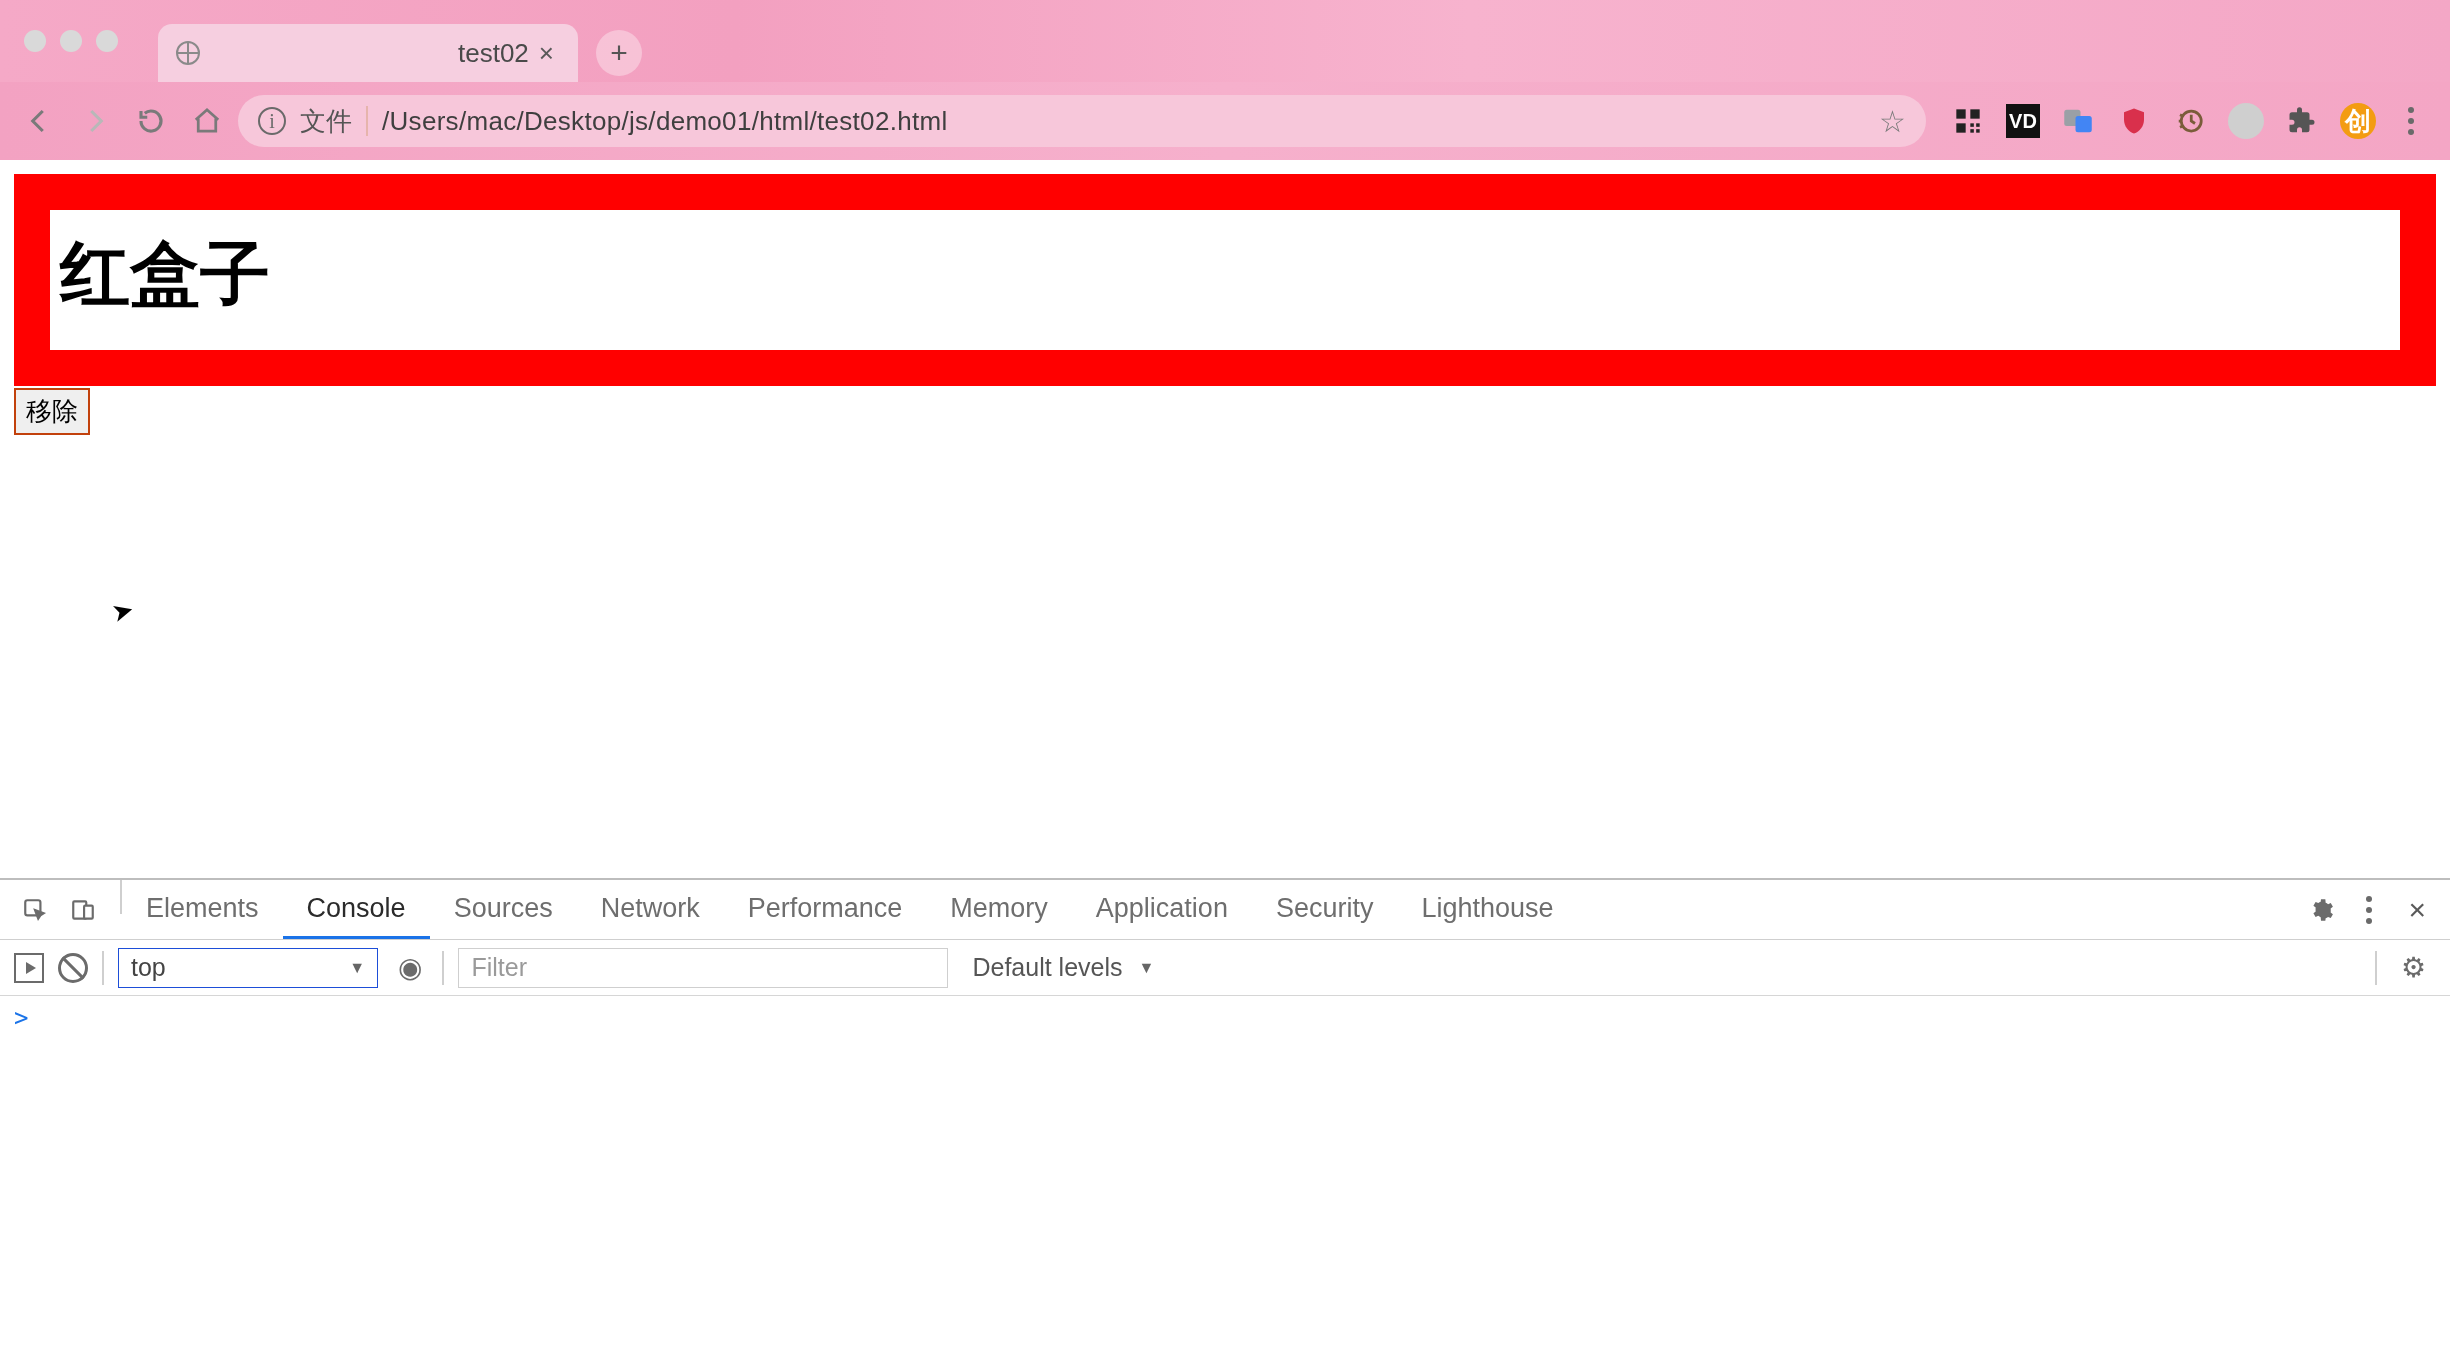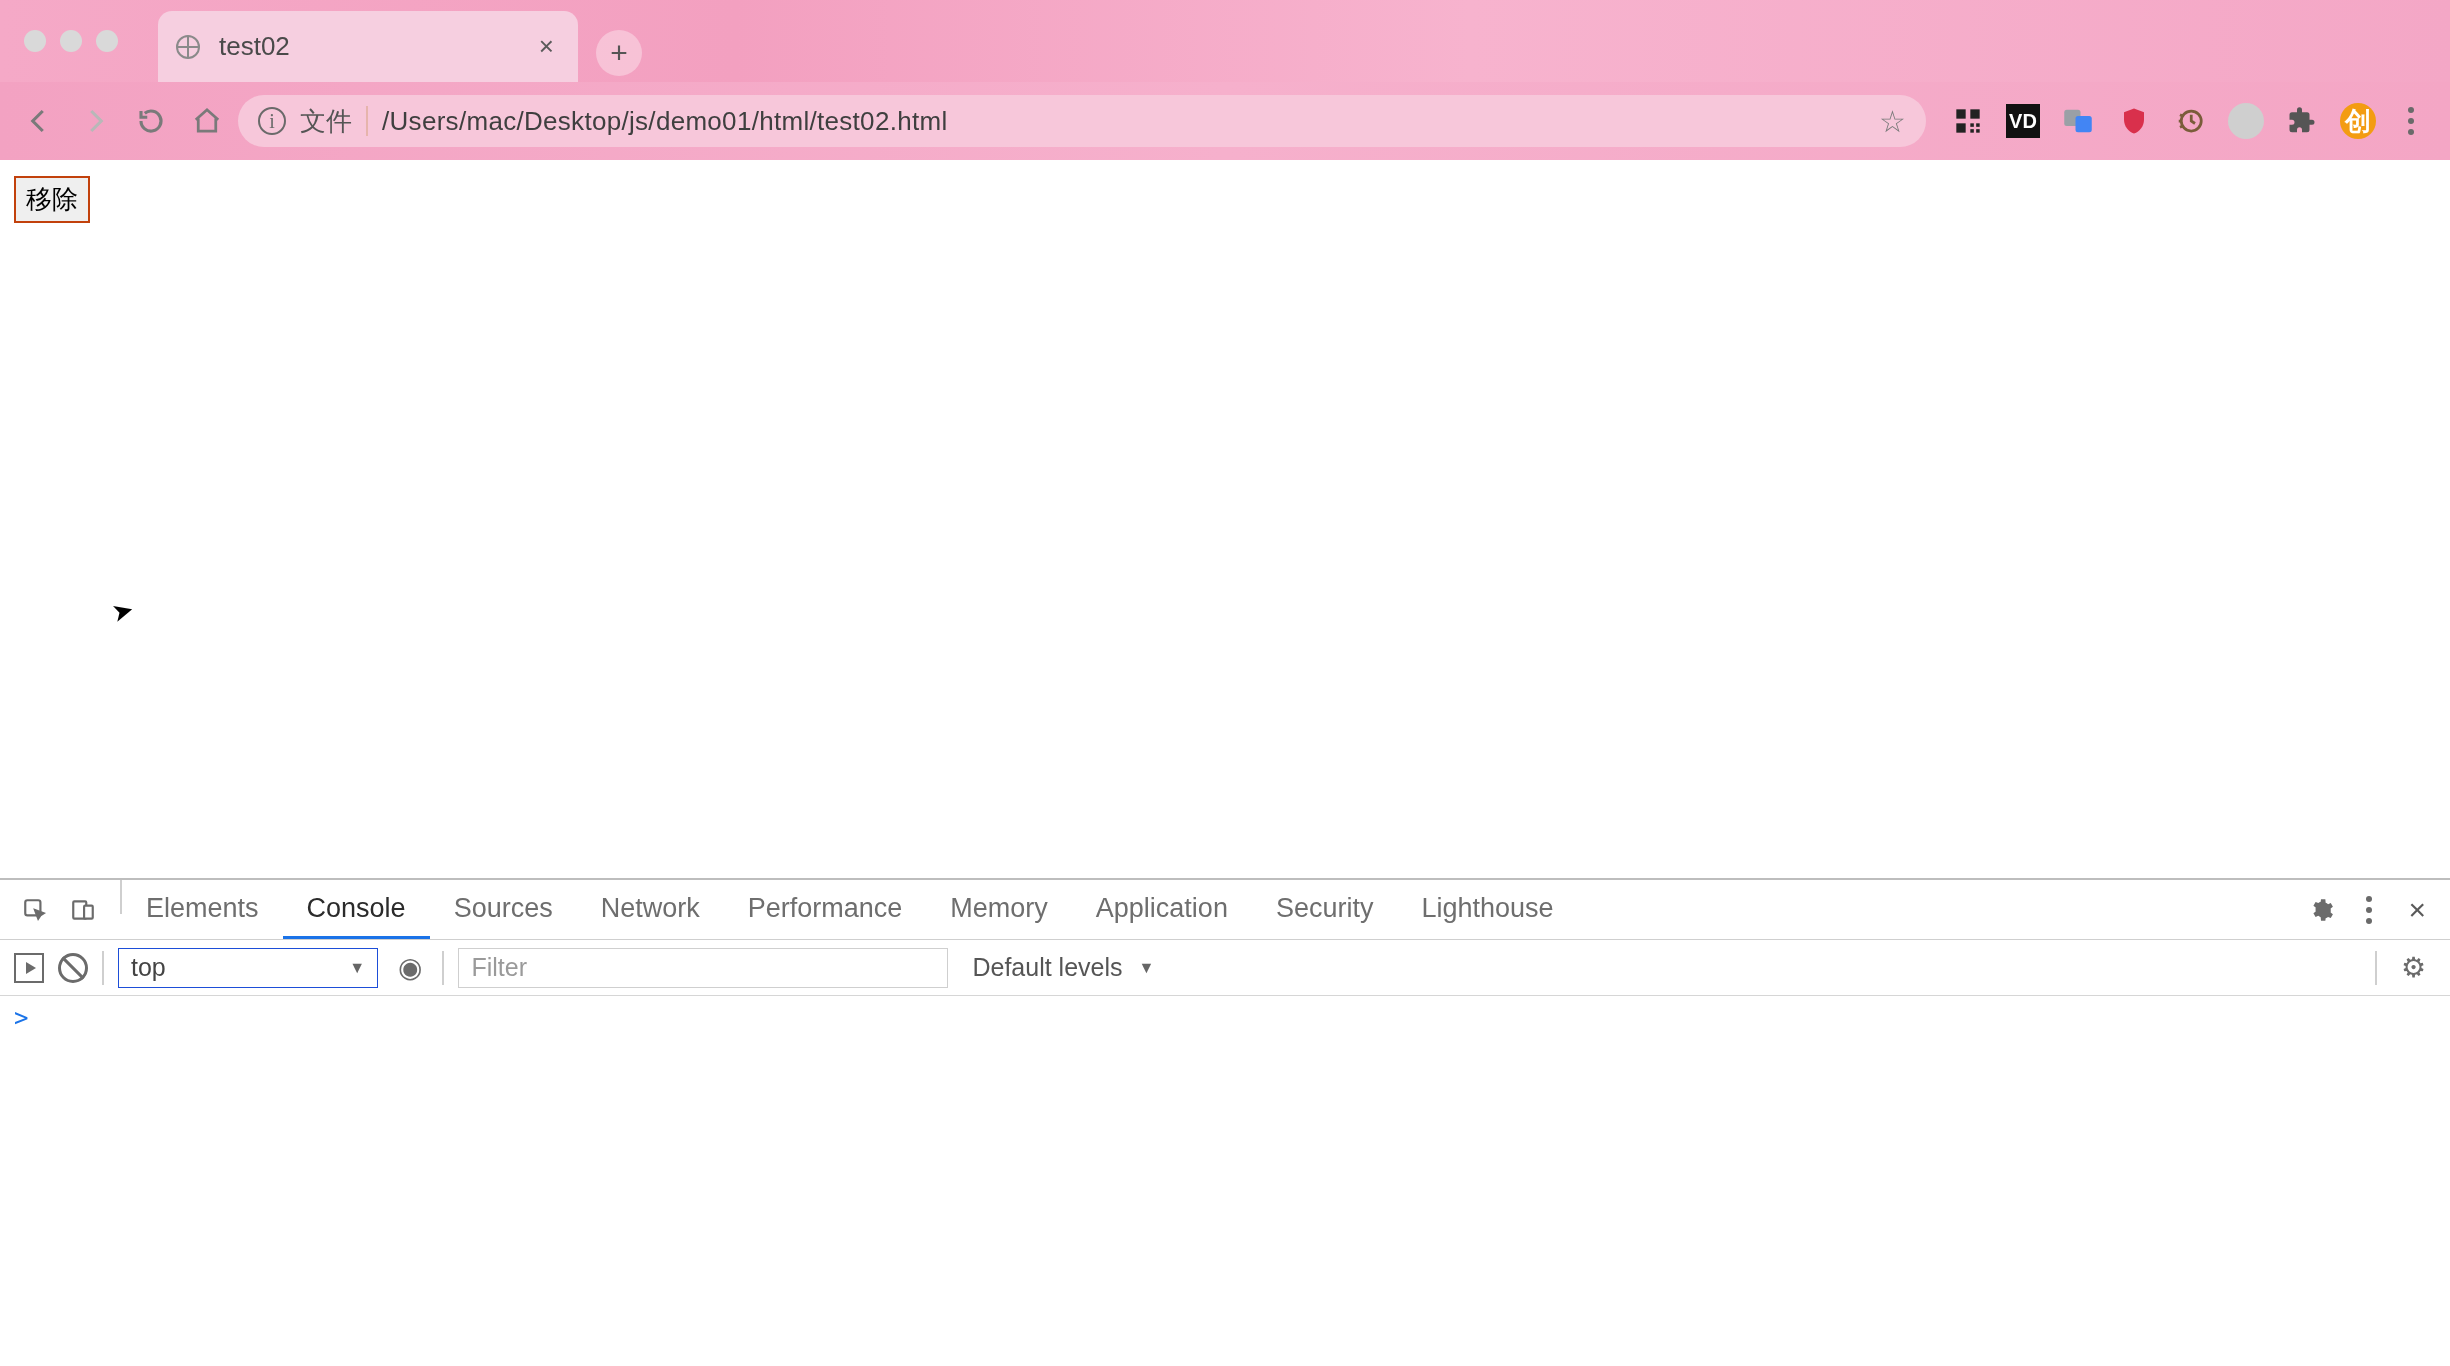--- a/index.html
+++ b/index.html
@@ -30,30 +30,31 @@
   }
   .traffic-light {
     width: 22px; height: 22px; border-radius: 50%;
     background: #d9d9d9;
   }
   .tab-strip {
     display: flex; align-items: flex-end; height: 100%;
     margin-left: 40px;
   }
   .tab {
-    height: 71px;
+    height: 58px;
     min-width: 420px;
     background: #f6cfe0;
     border-top-left-radius: 14px;
     border-top-right-radius: 14px;
     display: flex; align-items: center;
     padding: 0 18px;
-    gap: 19px;
+    gap: 4px;
     position: relative;
     margin-bottom: 0;
+    text-align: right;
   }
   .tab .globe {
     width: 24px; height: 24px; border-radius: 50%;
     border: 2px solid #8a8a8a;
     position: relative;
     flex: none;
   }
   .tab .globe::before, .tab .globe::after {
     content: ""; position: absolute; background: #8a8a8a;
   }
@@ -308,20 +309,23 @@
       <div class="kebab">
           <span></span>
           <span></span>
           <span></span>
         </div>
     </div>
   </div>
 </div>
 
 <div class="viewport">
+  <div class="red-box">
+    <h1>红盒子</h1>
+  </div>
   <button class="remove-btn">移除</button>
   <div class="cursor">➤</div>
 </div>
 
 <div class="devtools">
   <div class="dt-tabs">
     <div class="dt-left-icons">
       <div class="dt-ico">
         <svg viewBox="0 0 24 24" fill="none" stroke="#6b6b6b" stroke-width="2">
             <rect x="3" y="3" width="14" height="14" rx="2"></rect>

